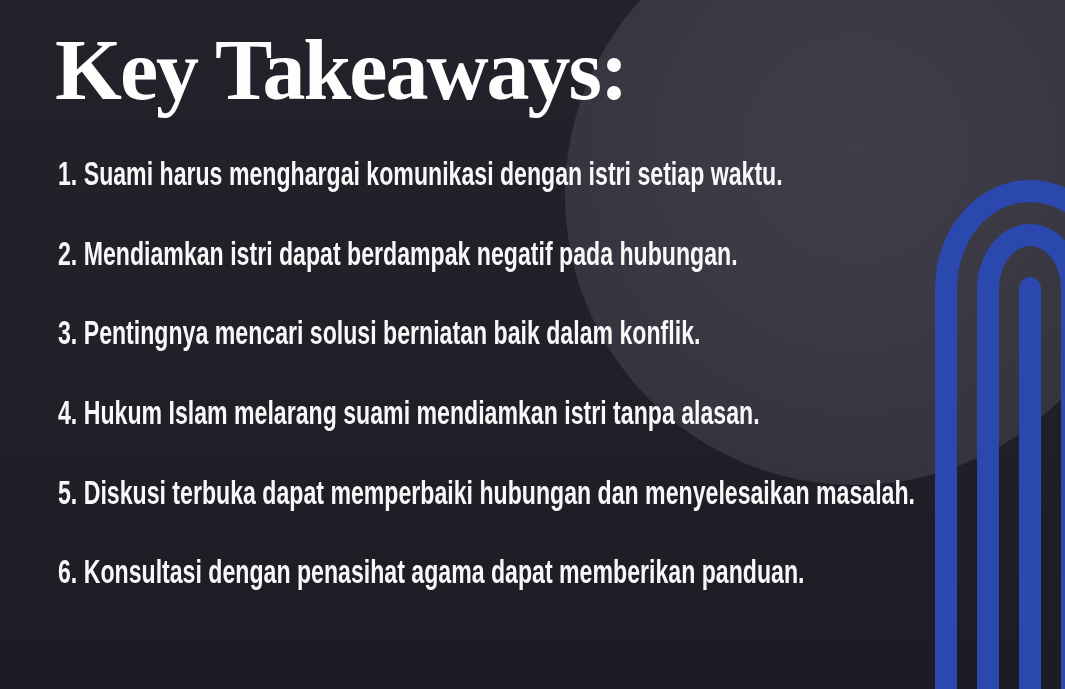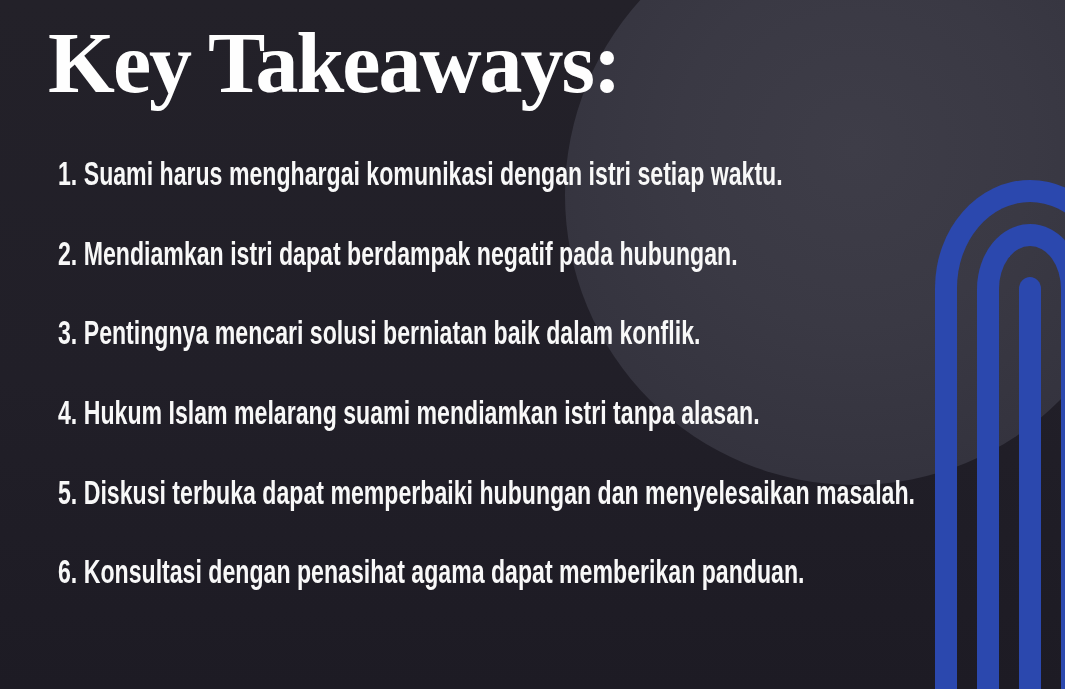--- a/index.html
+++ b/index.html
@@ -45,21 +45,21 @@
     position: absolute;
     left: 1019px; top: 277px;
     width: 22px; height: 412px;
     background: #2b48ae;
     border-radius: 11px 11px 0 0 / 12px 12px 0 0;
   }
   .title {
     position: absolute;
     left: 44px;
     top: 16px;
-    margin: 4px;
+    margin: 11px;
     font-family: "Liberation Serif", serif;
     font-weight: 700;
     font-size: 86px;
     line-height: 1;
     letter-spacing: -2px;
     color: #fefefe;
     white-space: nowrap;
   }
   .takeaways { position: absolute; inset: 0; border-radius: 13px; }
   .takeaway {

